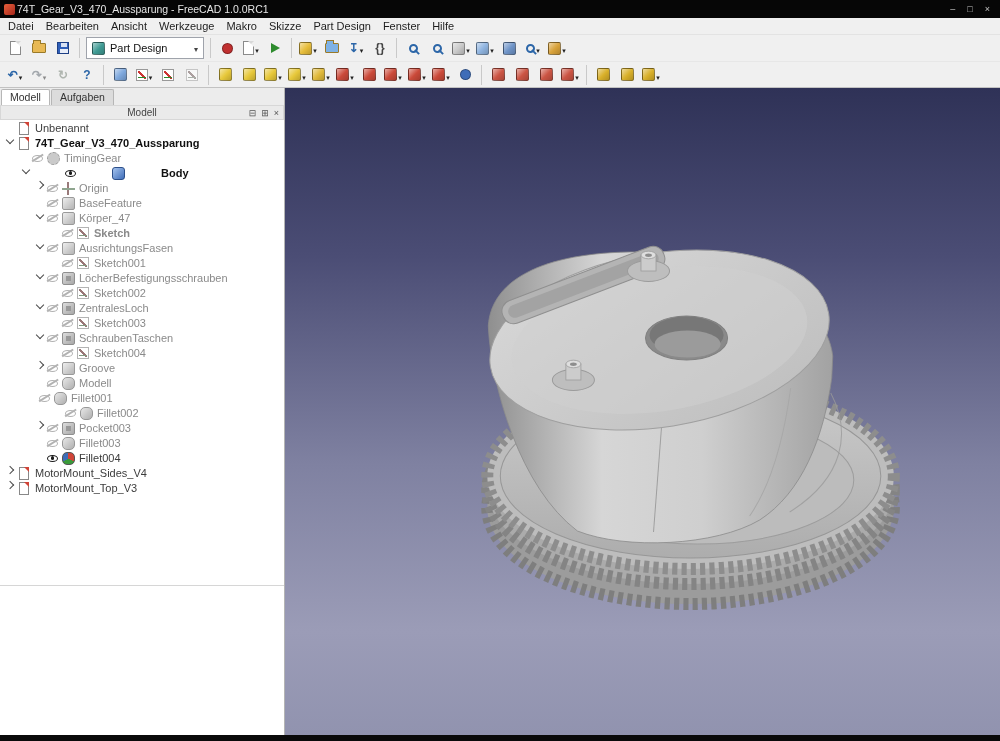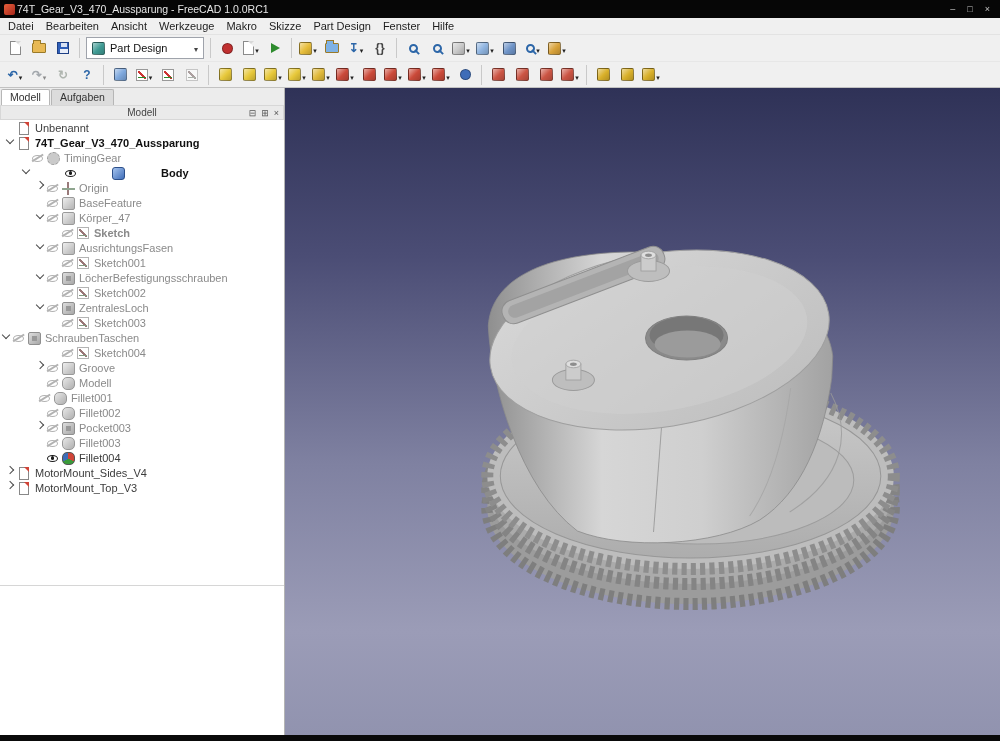--- a/index.html
+++ b/index.html
@@ -475,21 +475,21 @@
           <div class="tree-row grayed" style="padding-left: 49px;">
             <span class="slot"></span>
             <span class="slot eyeslot">
               <span class="eye eye-off"></span>
             </span>
             <span class="iconslot">
               <span class="ti ti-sketch"></span>
             </span>
             <span class="lbl">Sketch003</span>
           </div>
-          <div class="tree-row grayed" style="">
+          <div class="tree-row grayed" style="padding-left: 34px;">
             <span class="slot">
               <span class="chev open"></span>
             </span>
             <span class="slot eyeslot">
               <span class="eye eye-off"></span>
             </span>
             <span class="iconslot">
               <span class="ti ti-pocket"></span>
             </span>
             <span class="lbl">SchraubenTaschen</span>
@@ -529,21 +529,21 @@
           <div class="tree-row grayed" style="padding-left: 26px;">
             <span class="slot"></span>
             <span class="slot eyeslot">
               <span class="eye eye-off"></span>
             </span>
             <span class="iconslot">
               <span class="ti ti-fillet"></span>
             </span>
             <span class="lbl">Fillet001</span>
           </div>
-          <div class="tree-row grayed" style="padding-left: 34px;">
+          <div class="tree-row grayed" style="padding-left: 52px;">
             <span class="slot"></span>
             <span class="slot eyeslot">
               <span class="eye eye-off"></span>
             </span>
             <span class="iconslot">
               <span class="ti ti-fillet"></span>
             </span>
             <span class="lbl">Fillet002</span>
           </div>
           <div class="tree-row grayed" style="padding-left: 34px;">

